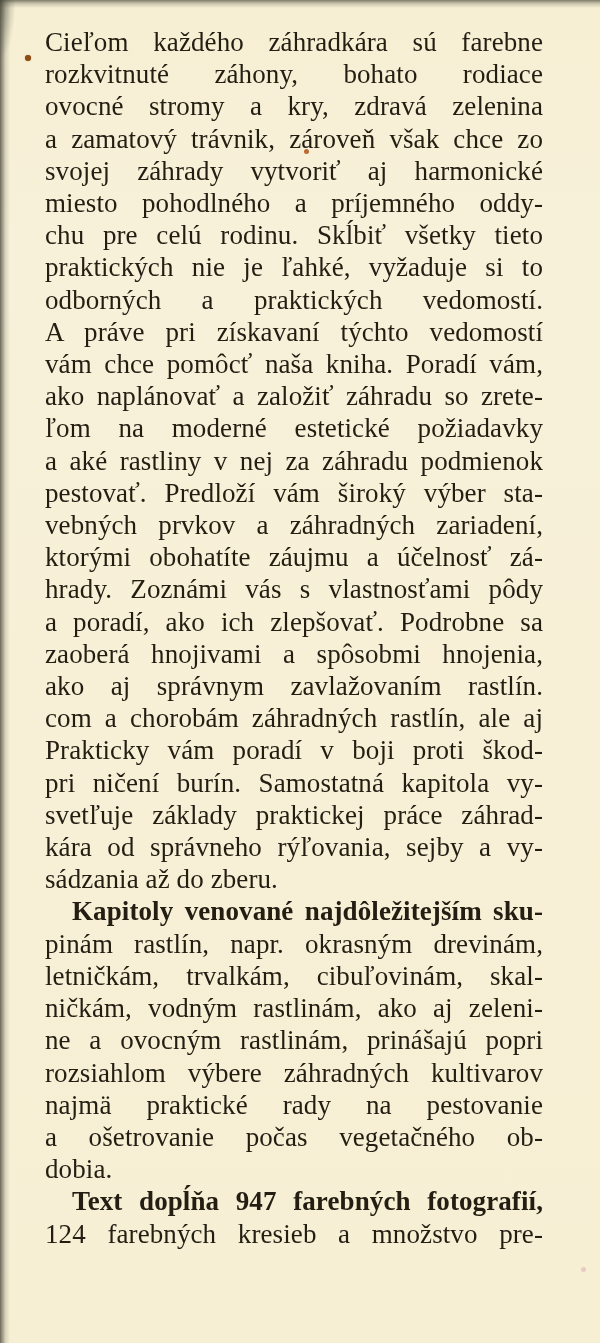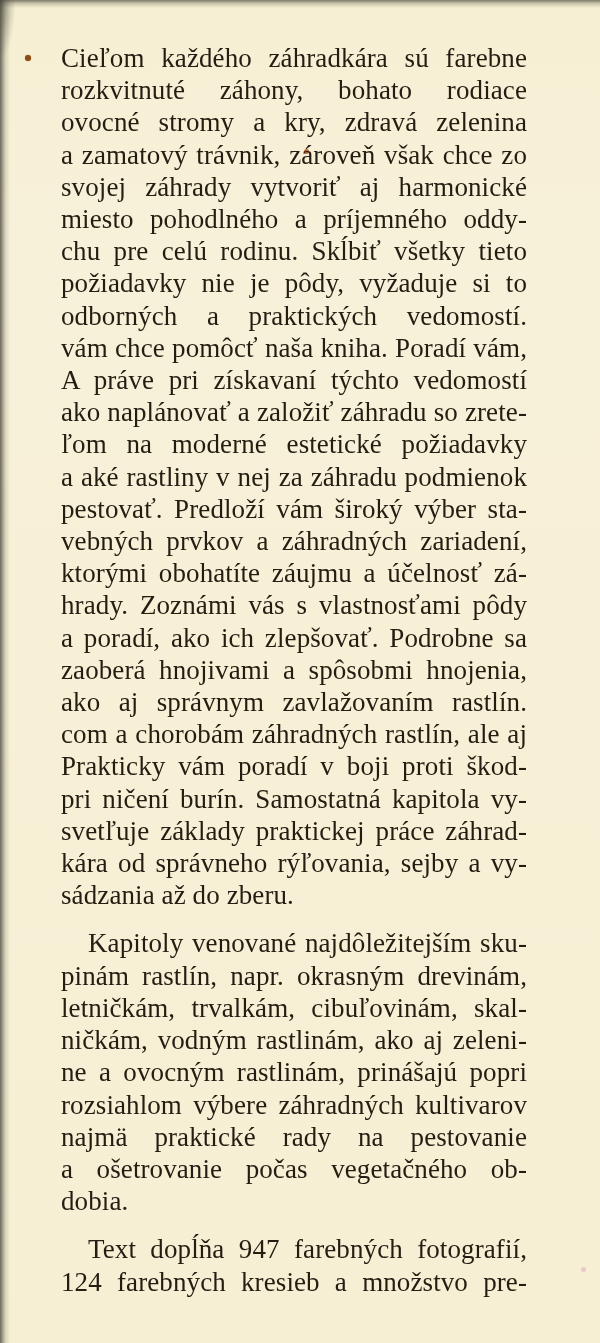--- a/index.html
+++ b/index.html
@@ -50,29 +50,29 @@
   .text-column {
     position: absolute;
     left: 45px;
     top: 26px;
     width: 498px;
     font-size: 27px;
     line-height: 32.2px;
     color: #241d12;
     letter-spacing: 0.1px;
   }
-  .paragraph { margin: 16px; padding: 0; }
+  .paragraph { margin: 0; padding: 0; }
   .line {
     text-align: justify;
     text-align-last: justify;
     text-justify: inter-word;
     white-space: normal;
   }
   .line.para-last { text-align-last: left; }
-  .line.para-first-indent { text-indent: 27px; }
+  .line.para-first-indent { text-indent: 27px; font-weight: bold; }
 </style>
 </head>
 <body>
 
 <div class="page">
   <div class="edge-top"></div>
   <div class="edge-left"></div>
   <div class="edge-corner"></div>
 
   <div class="speck speck-brown"></div>
@@ -81,24 +81,24 @@
 
   <div class="text-column">
       <div class="paragraph">
         <div class="line">Cieľom každého záhradkára sú farebne</div>
         <div class="line">rozkvitnuté záhony, bohato rodiace</div>
         <div class="line">ovocné stromy a kry, zdravá zelenina</div>
         <div class="line">a zamatový trávnik, zároveň však chce zo</div>
         <div class="line">svojej záhrady vytvoriť aj harmonické</div>
         <div class="line">miesto pohodlného a príjemného oddy-</div>
         <div class="line">chu pre celú rodinu. Skĺbiť všetky tieto</div>
-        <div class="line">požiadavky nie je pôdy, vyžaduje si to</div>
+        <div class="line">praktických nie je ľahké, vyžaduje si to</div>
         <div class="line">odborných a praktických vedomostí.</div>
+        <div class="line">A práve pri získavaní týchto vedomostí</div>
         <div class="line">vám chce pomôcť naša kniha. Poradí vám,</div>
-        <div class="line">A práve pri získavaní týchto vedomostí</div>
         <div class="line">ako naplánovať a založiť záhradu so zrete-</div>
         <div class="line">ľom na moderné estetické požiadavky</div>
         <div class="line">a aké rastliny v nej za záhradu podmienok</div>
         <div class="line">pestovať. Predloží vám široký výber sta-</div>
         <div class="line">vebných prvkov a záhradných zariadení,</div>
         <div class="line">ktorými obohatíte záujmu a účelnosť zá-</div>
         <div class="line">hrady. Zoznámi vás s vlastnosťami pôdy</div>
         <div class="line">a poradí, ako ich zlepšovať. Podrobne sa</div>
         <div class="line">zaoberá hnojivami a spôsobmi hnojenia,</div>
         <div class="line">ako aj správnym zavlažovaním rastlín.</div>

